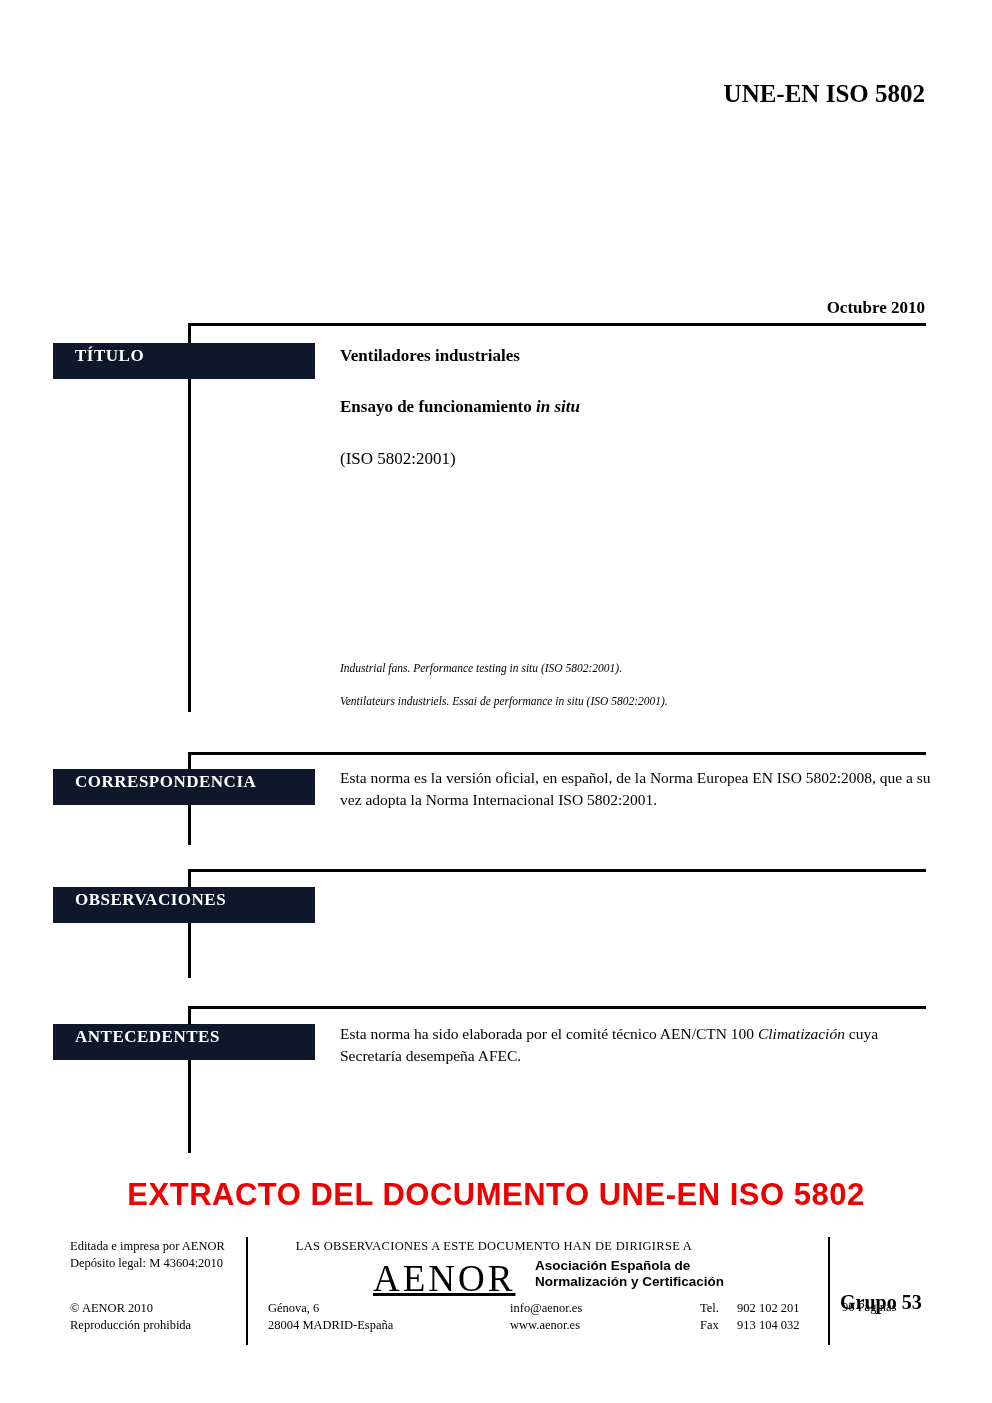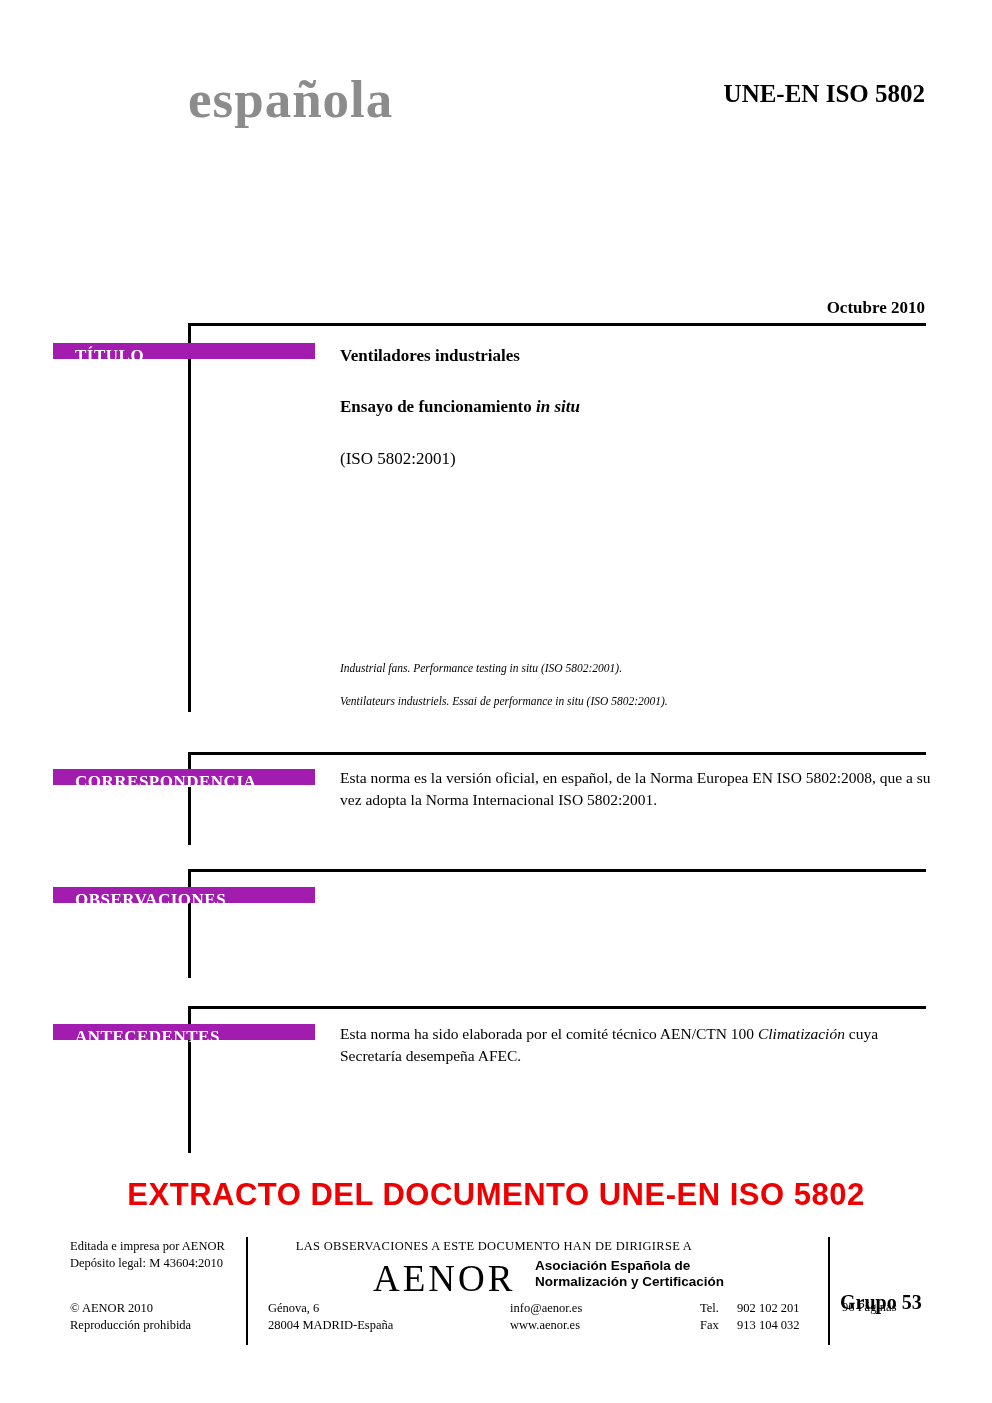--- a/index.html
+++ b/index.html
@@ -40,22 +40,22 @@
 
   
   .hrule { position: absolute; left: 188px; width: 738px; height: 3px; background: #000; }
   .vline { position: absolute; left: 188px; width: 3px; background: #000; }
 
   
   .label-box {
     position: absolute;
     left: 53px;
     width: 262px;
-    height: 16px;
-    background: #a21caf;
+    height: 36px;
+    background: #0f172a;
     color: #fff;
     font-size: 17px;
     font-weight: bold;
     line-height: 26px;
     padding-left: 22px;
     letter-spacing: 0.5px;
   }
 
   
   .content { position: absolute; left: 340px; width: 596px; font-size: 15.5px; line-height: 22px; }
@@ -87,20 +87,21 @@
   .f-notice {
     position: absolute; left: 248px; top: 1239px; width: 492px;
     text-align: center; font-size: 12.5px; letter-spacing: 0.3px;
   }
   .f-logo-row { position: absolute; left: 373px; top: 1257px; }
   .f-logo {
     font-size: 37px;
     font-weight: normal;
     letter-spacing: 3px;
     font-family: "Liberation Serif", serif;
+    text-decoration: underline;
   }
   .f-tagline {
     position: absolute; left: 535px; top: 1258px;
     font-family: "Liberation Sans", sans-serif;
     font-weight: bold;
     font-size: 13.5px;
     line-height: 16px;
   }
   .f-address { position: absolute; left: 268px; top: 1300px; }
   .f-email { position: absolute; left: 510px; top: 1300px; }
@@ -108,21 +109,20 @@
   .f-tel-nums { position: absolute; left: 737px; top: 1300px; }
   .f-pages { position: absolute; left: 842px; top: 1264px; font-size: 12.5px; margin-top: 36px; }
   .f-group { position: absolute; left: 840px; top: 1291px; font-size: 20px; font-weight: bold; }
 </style>
 </head>
 <body>
 
 <div class="page">
 
   <div class="brand">
-    <div>española</div>
   </div>
   <div class="doc-code">UNE-EN ISO 5802</div>
   <div class="date">Octubre 2010</div>
 
   <div class="hrule" style="top:323px"></div>
   <div class="vline" style="top:323px;height:389px"></div>
   <div class="label-box" style="top:343px">TÍTULO</div>
   <div class="title-line" style="top:346px">Ventiladores industriales</div>
   <div class="title-line" style="top:397px"><span>Ensayo de funcionamiento </span><span class="italic">in situ</span></div>
   <div class="iso-line" style="top:449px">(ISO 5802:2001)</div>

